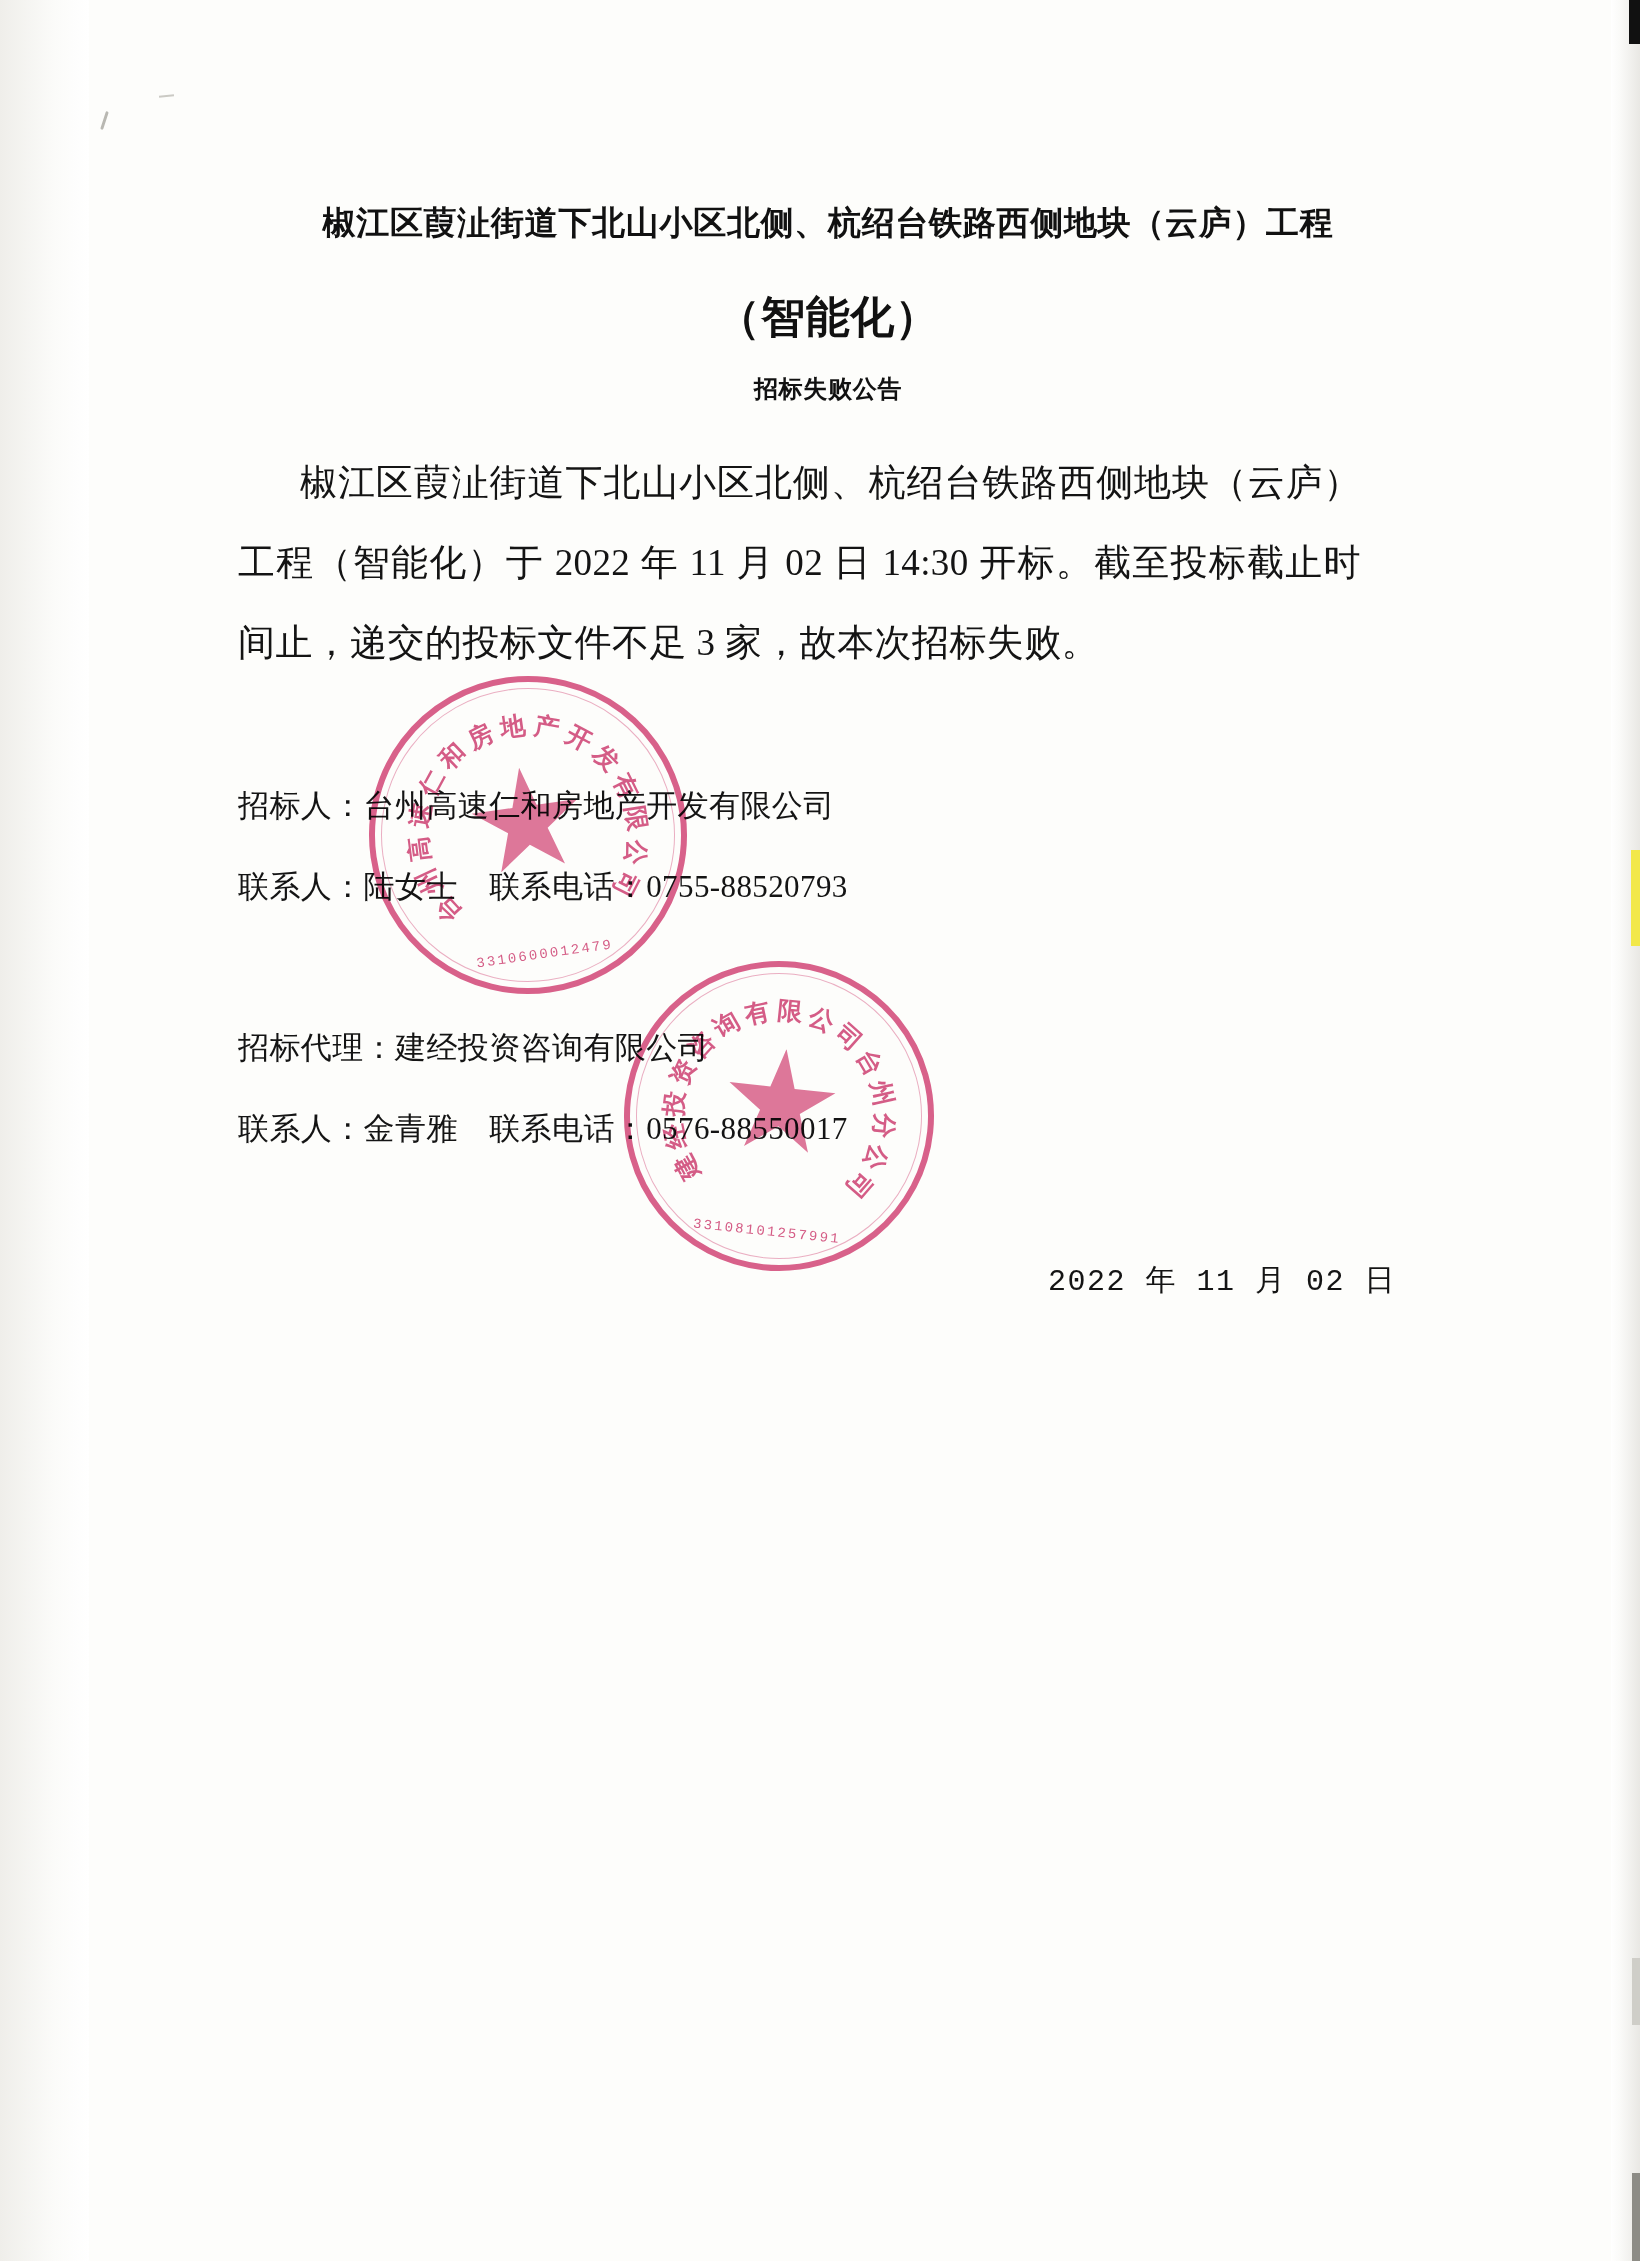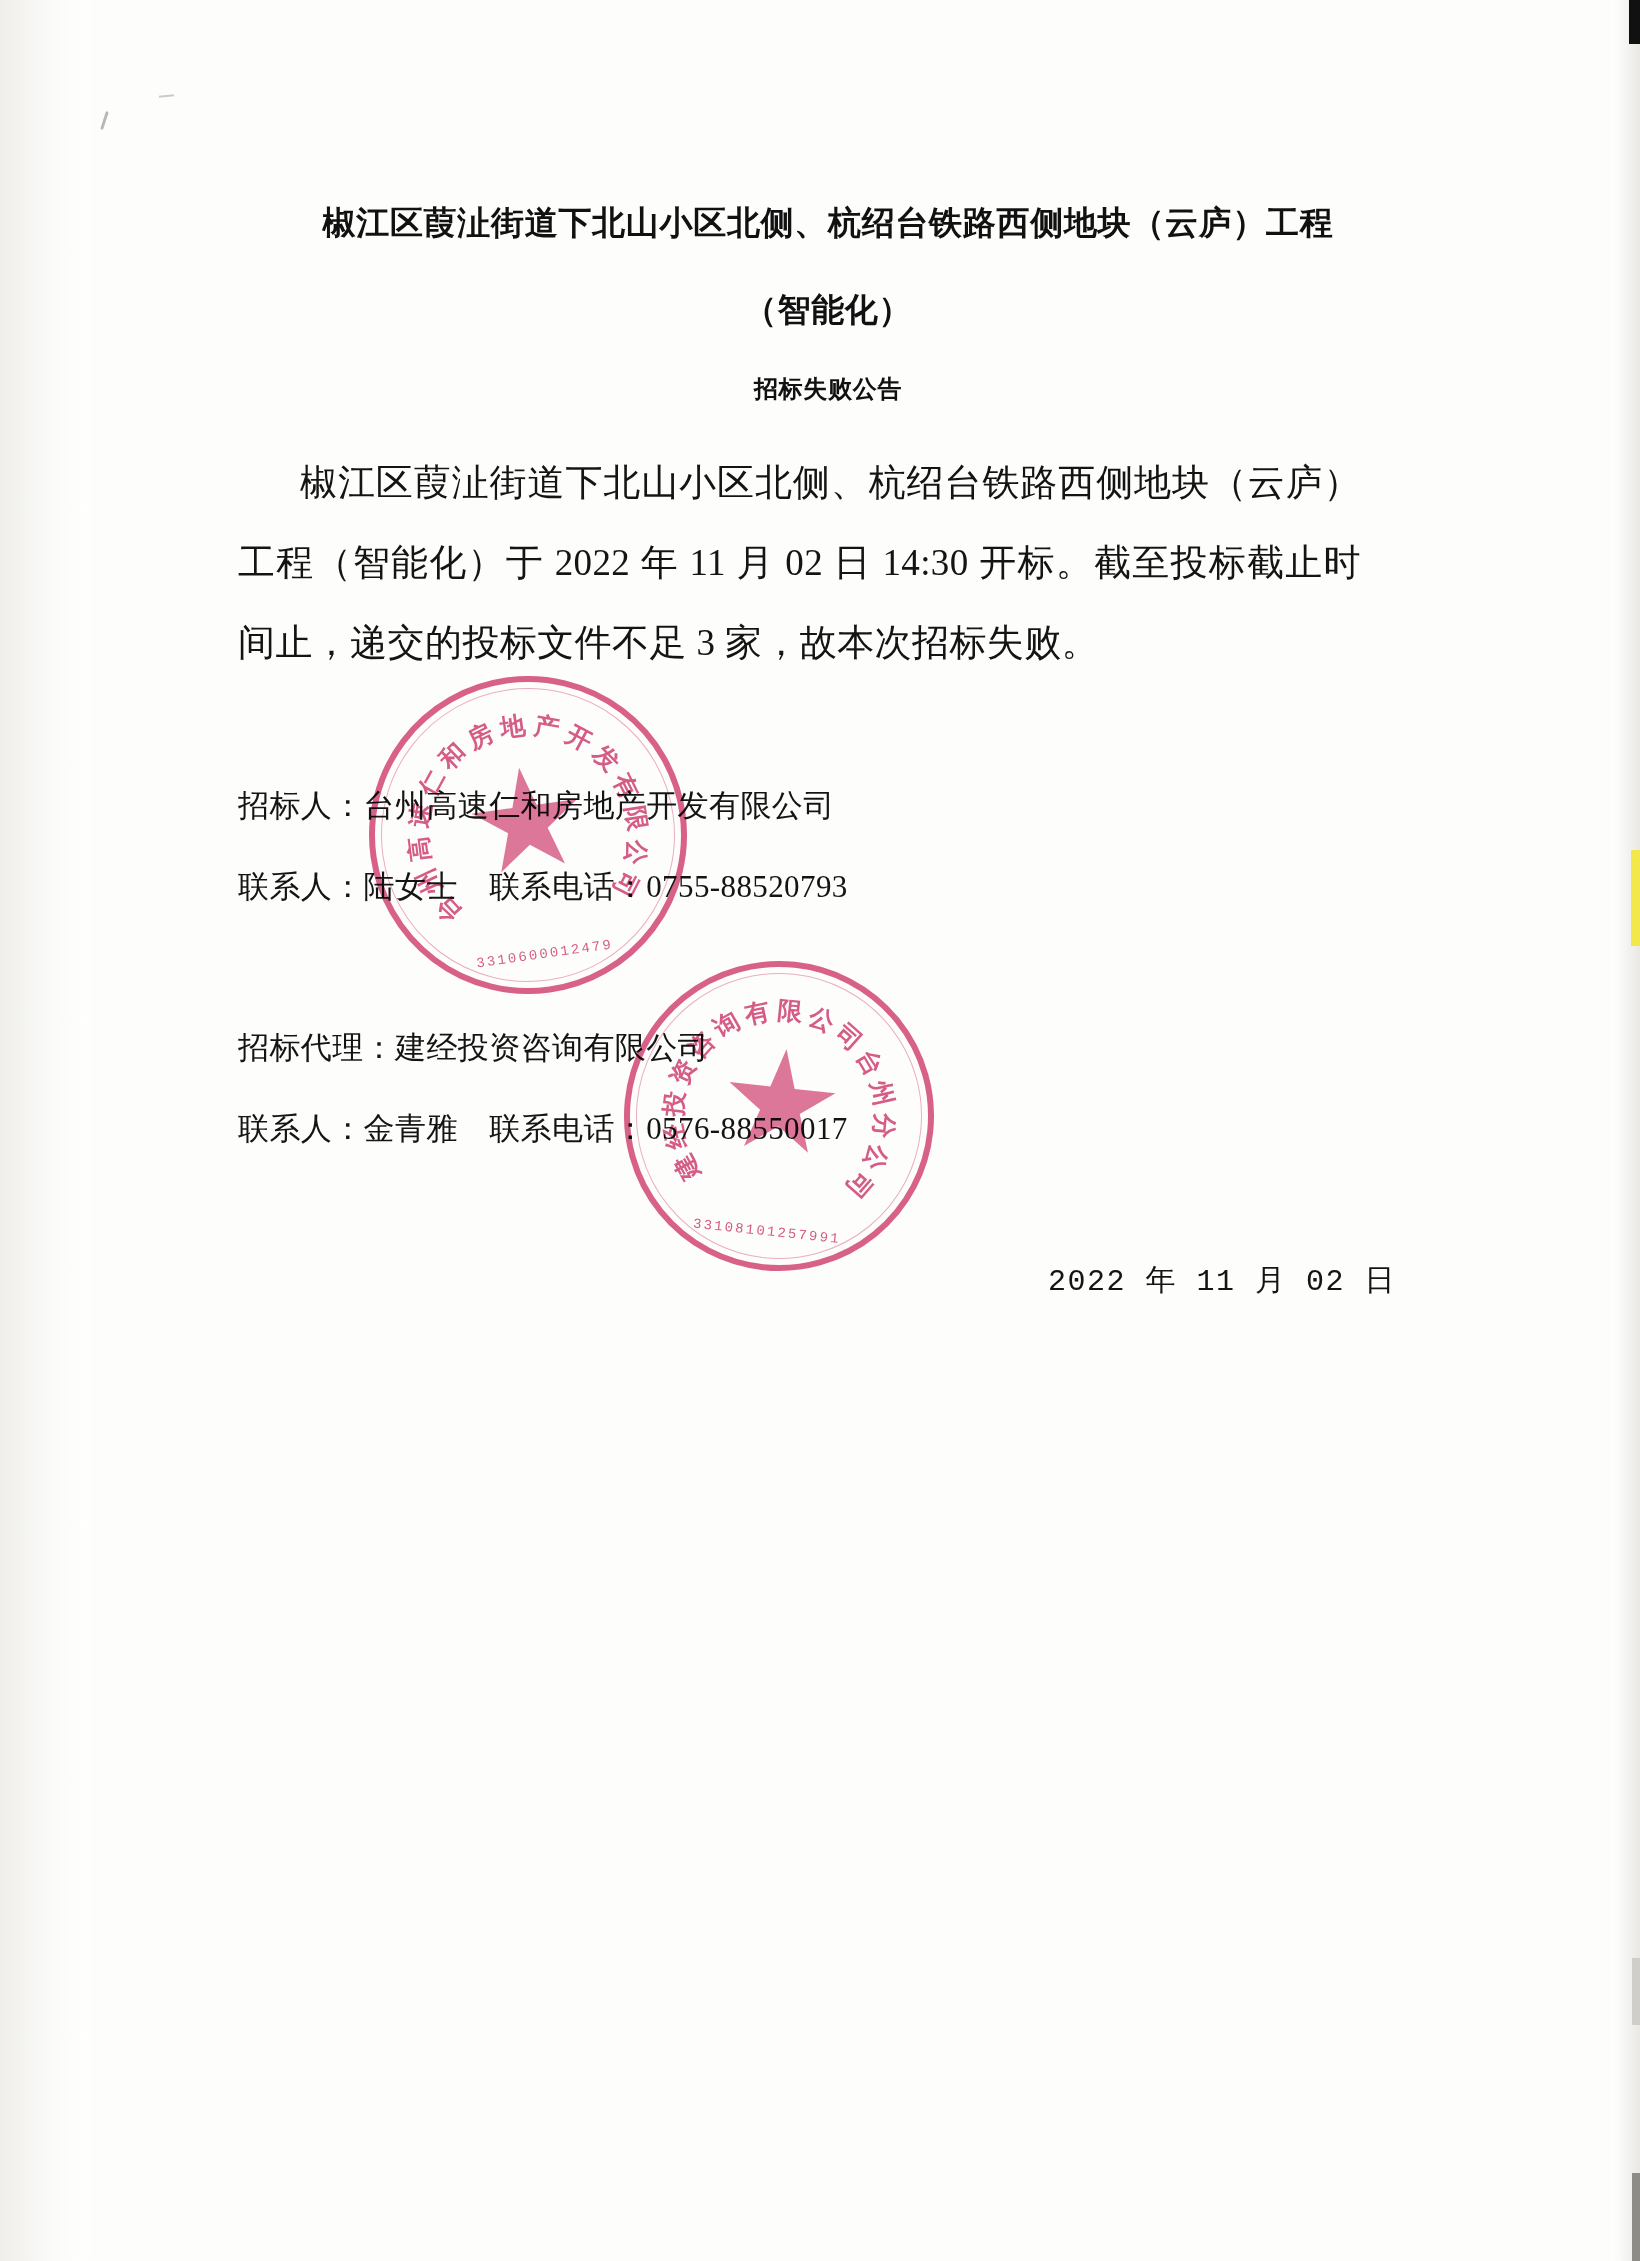--- a/index.html
+++ b/index.html
@@ -80,21 +80,21 @@
   .title-line {
     position: absolute;
     left: 222px;
     width: 1212px;
     text-align: center;
     font-weight: bold;
     color: #111;
     letter-spacing: 0.7px;
   }
   #title1 { top: 201px; font-size: 33px; }
-  #title2 { top: 288px; font-size: 33px; }
+  #title2 { top: 288px; font-size: 44px; }
   #title3 { top: 373px; font-size: 24px; }
 
   .body-para {
     position: absolute;
     left: 238px;
     width: 1123px;
     font-size: 37px;
     line-height: 80px;
     color: #141414;
     text-align: justify;

